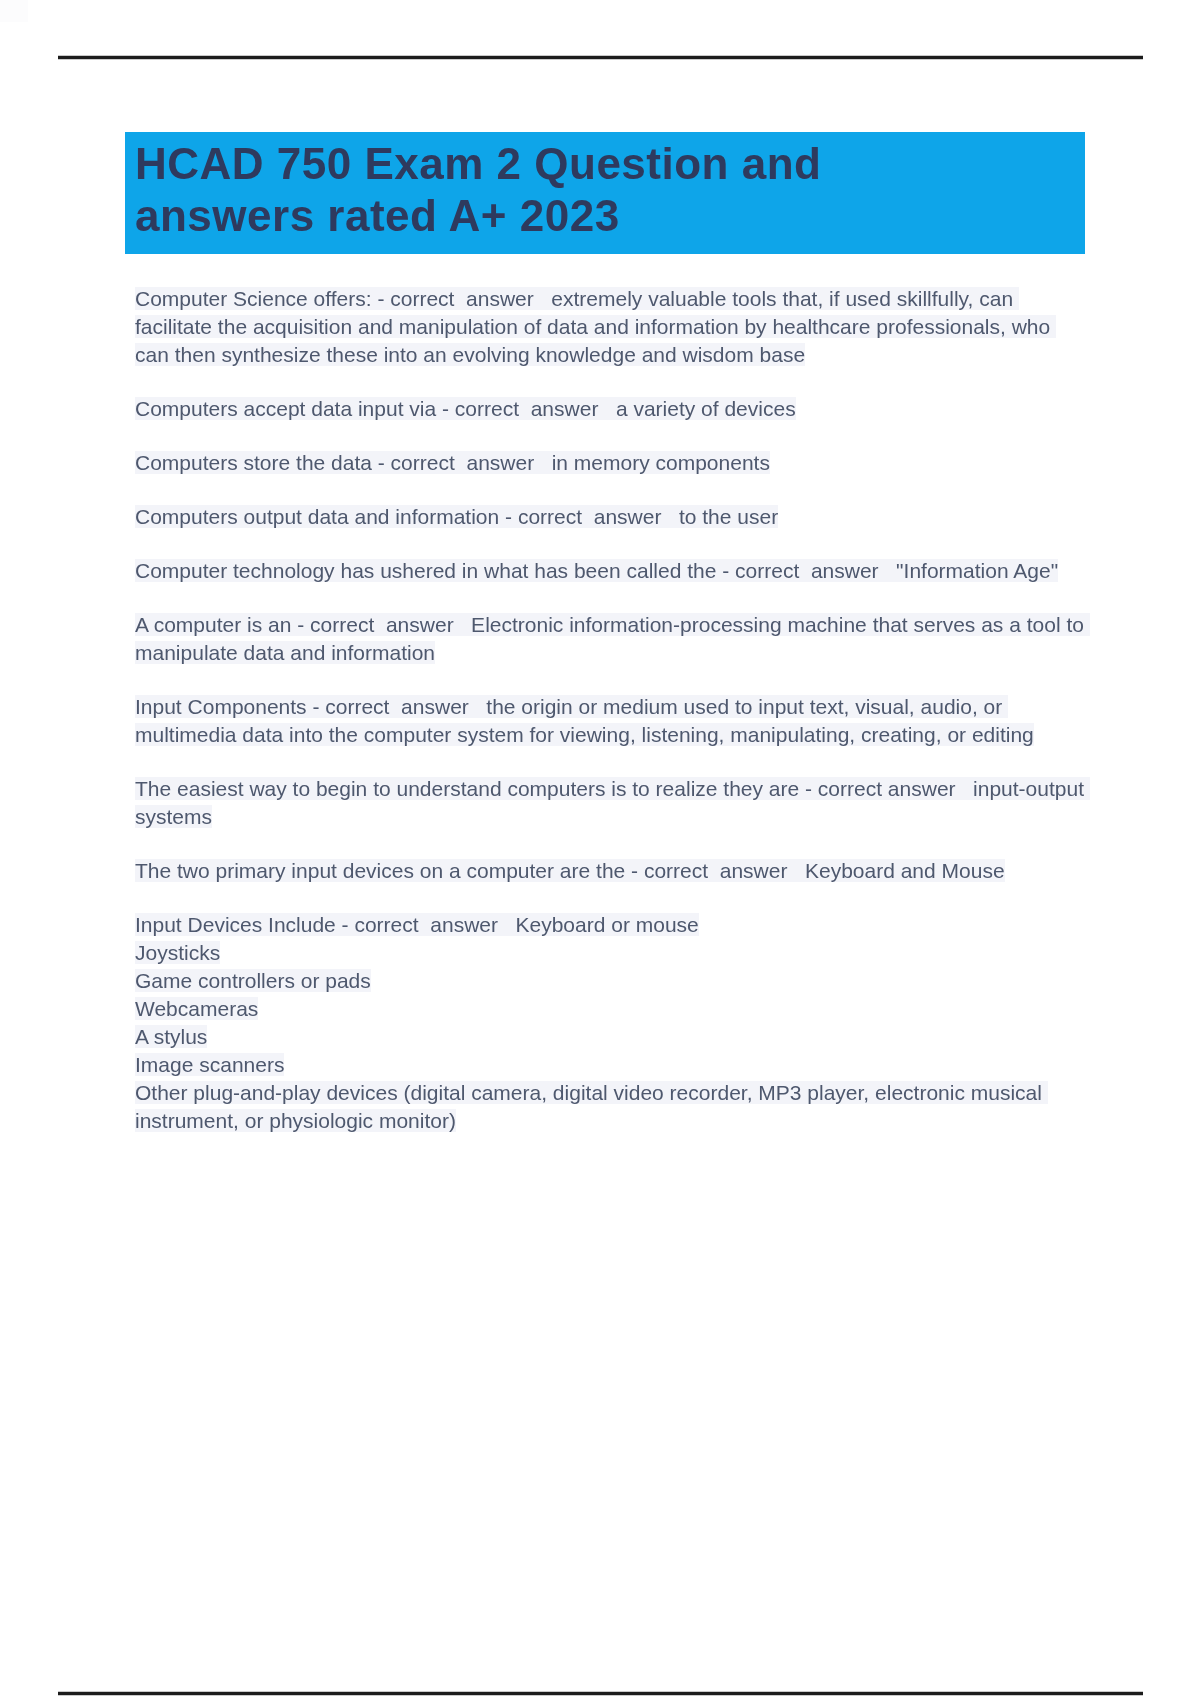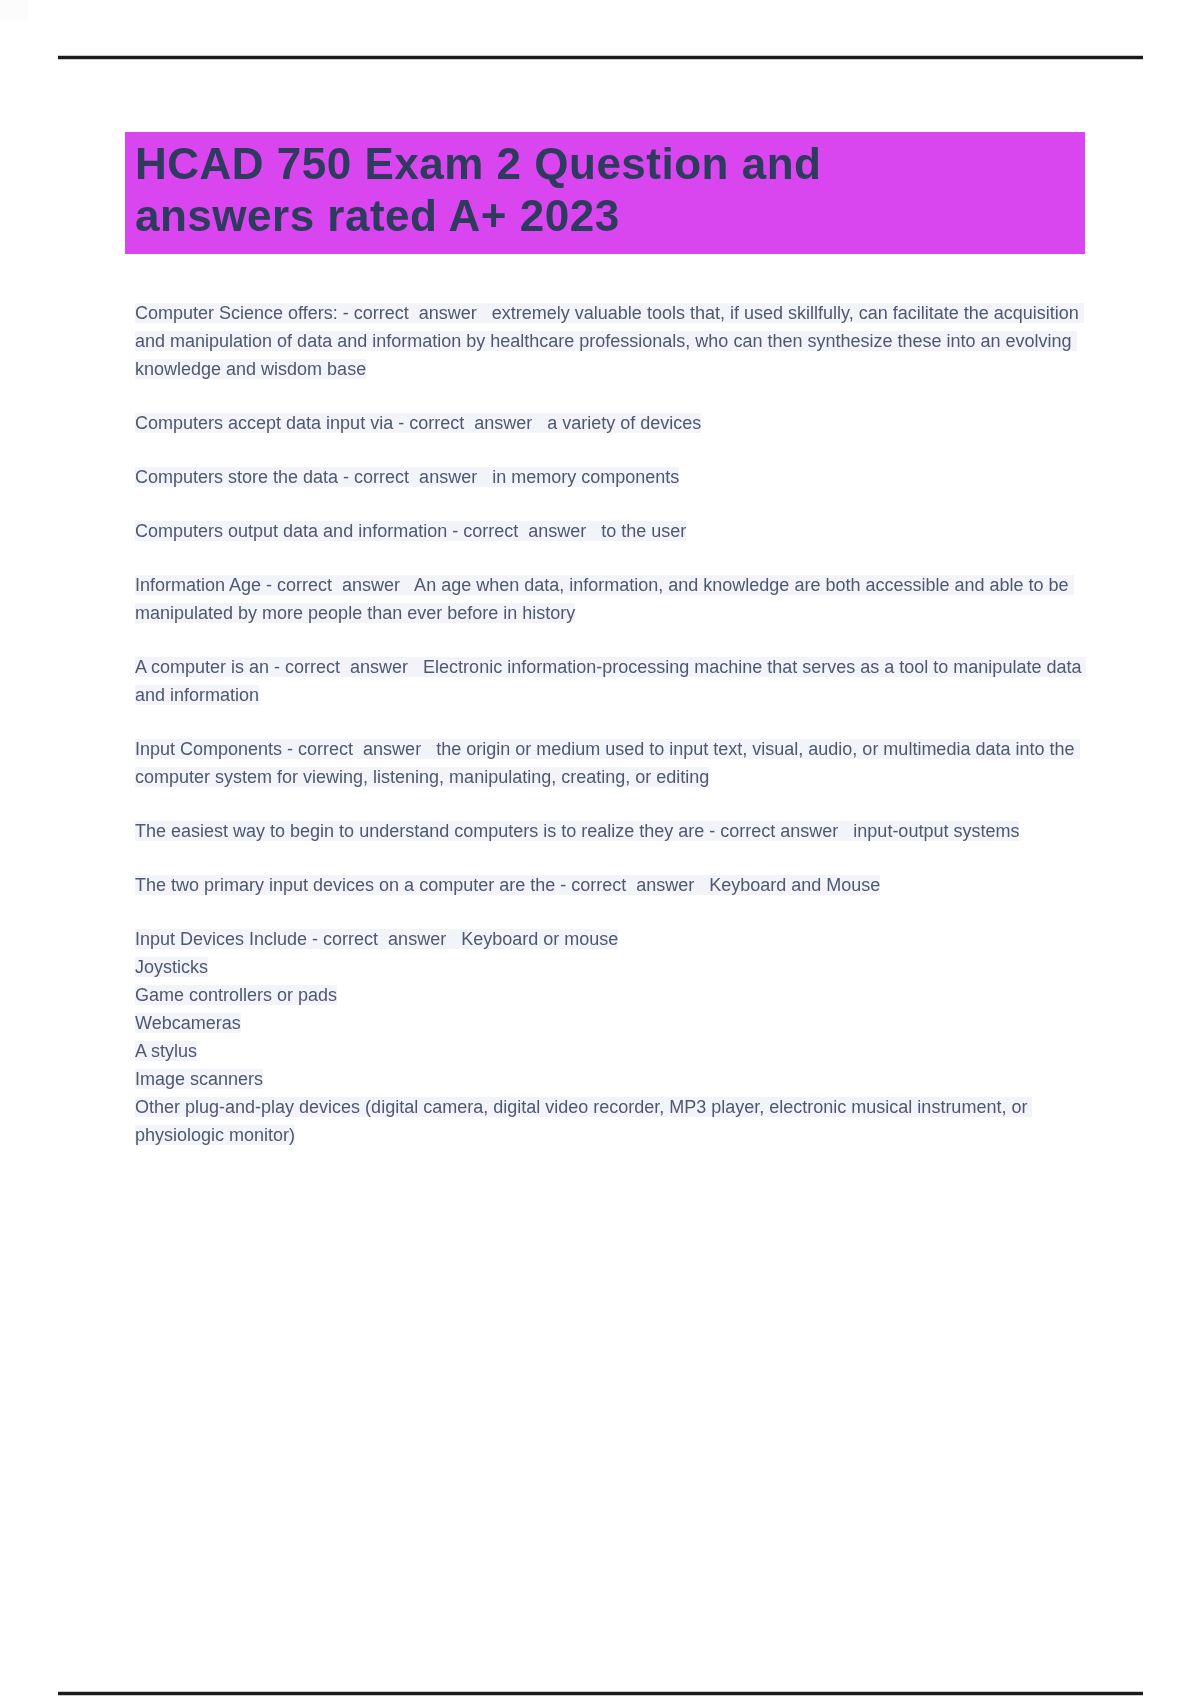--- a/index.html
+++ b/index.html
@@ -37,35 +37,35 @@
   .rule.top { top: 55px; }
   .rule.bottom { top: 1691px; }
 
   .content {
     position: absolute;
     top: 132px;
     left: 135px;
     width: 950px;
   }
   .title-block {
-    background: #d946ef;
+    background: #0ea5e9;
     margin-left: -10px;
     padding: 6px 0 12px 10px;
-    margin-bottom: 45px;
+    margin-bottom: 31px;
   }
   .title-line {
     color: #2e3a5e;
     font-size: 44px;
     font-weight: bold;
     line-height: 52px;
     letter-spacing: 0.5px;
   }
   .para {
     margin: 0 0 26px 0;
-    font-size: 18px;
+    font-size: 21px;
     line-height: 28px;
     color: #4e586e;
   }
   .para .hl {
     background: #f3f4f9;
     white-space: pre-wrap;
     box-decoration-break: clone;
     -webkit-box-decoration-break: clone;
   }
 </style>
@@ -80,21 +80,21 @@
 
     <div class="title-block">
       <div class="title-line">HCAD 750 Exam 2 Question and</div>
       <div class="title-line">answers rated A+ 2023</div>
     </div>
 
     <p class="para"><span class="hl">Computer Science offers: - correct  answer   extremely valuable tools that, if used skillfully, can facilitate the acquisition and manipulation of data and information by healthcare professionals, who can then synthesize these into an evolving knowledge and wisdom base</span></p>
     <p class="para"><span class="hl">Computers accept data input via - correct  answer   a variety of devices</span></p>
     <p class="para"><span class="hl">Computers store the data - correct  answer   in memory components</span></p>
     <p class="para"><span class="hl">Computers output data and information - correct  answer   to the user</span></p>
-    <p class="para"><span class="hl">Information Age - correct  answer   An age when data, information, and knowledge are both accessible and able to be manipulated by more people than ever before in history</span></p>
+    <p class="para"><span class="hl">Computer technology has ushered in what has been called the - correct  answer   "Information Age"</span></p>
     <p class="para"><span class="hl">A computer is an - correct  answer   Electronic information-processing machine that serves as a tool to manipulate data and information</span></p>
     <p class="para"><span class="hl">Input Components - correct  answer   the origin or medium used to input text, visual, audio, or multimedia data into the computer system for viewing, listening, manipulating, creating, or editing</span></p>
     <p class="para"><span class="hl">The easiest way to begin to understand computers is to realize they are - correct answer   input-output systems</span></p>
     <p class="para"><span class="hl">The two primary input devices on a computer are the - correct  answer   Keyboard and Mouse</span></p>
     <p class="para"><span class="hl">Input Devices Include - correct  answer   Keyboard or mouse
 Joysticks
 Game controllers or pads
 Webcameras
 A stylus
 Image scanners

